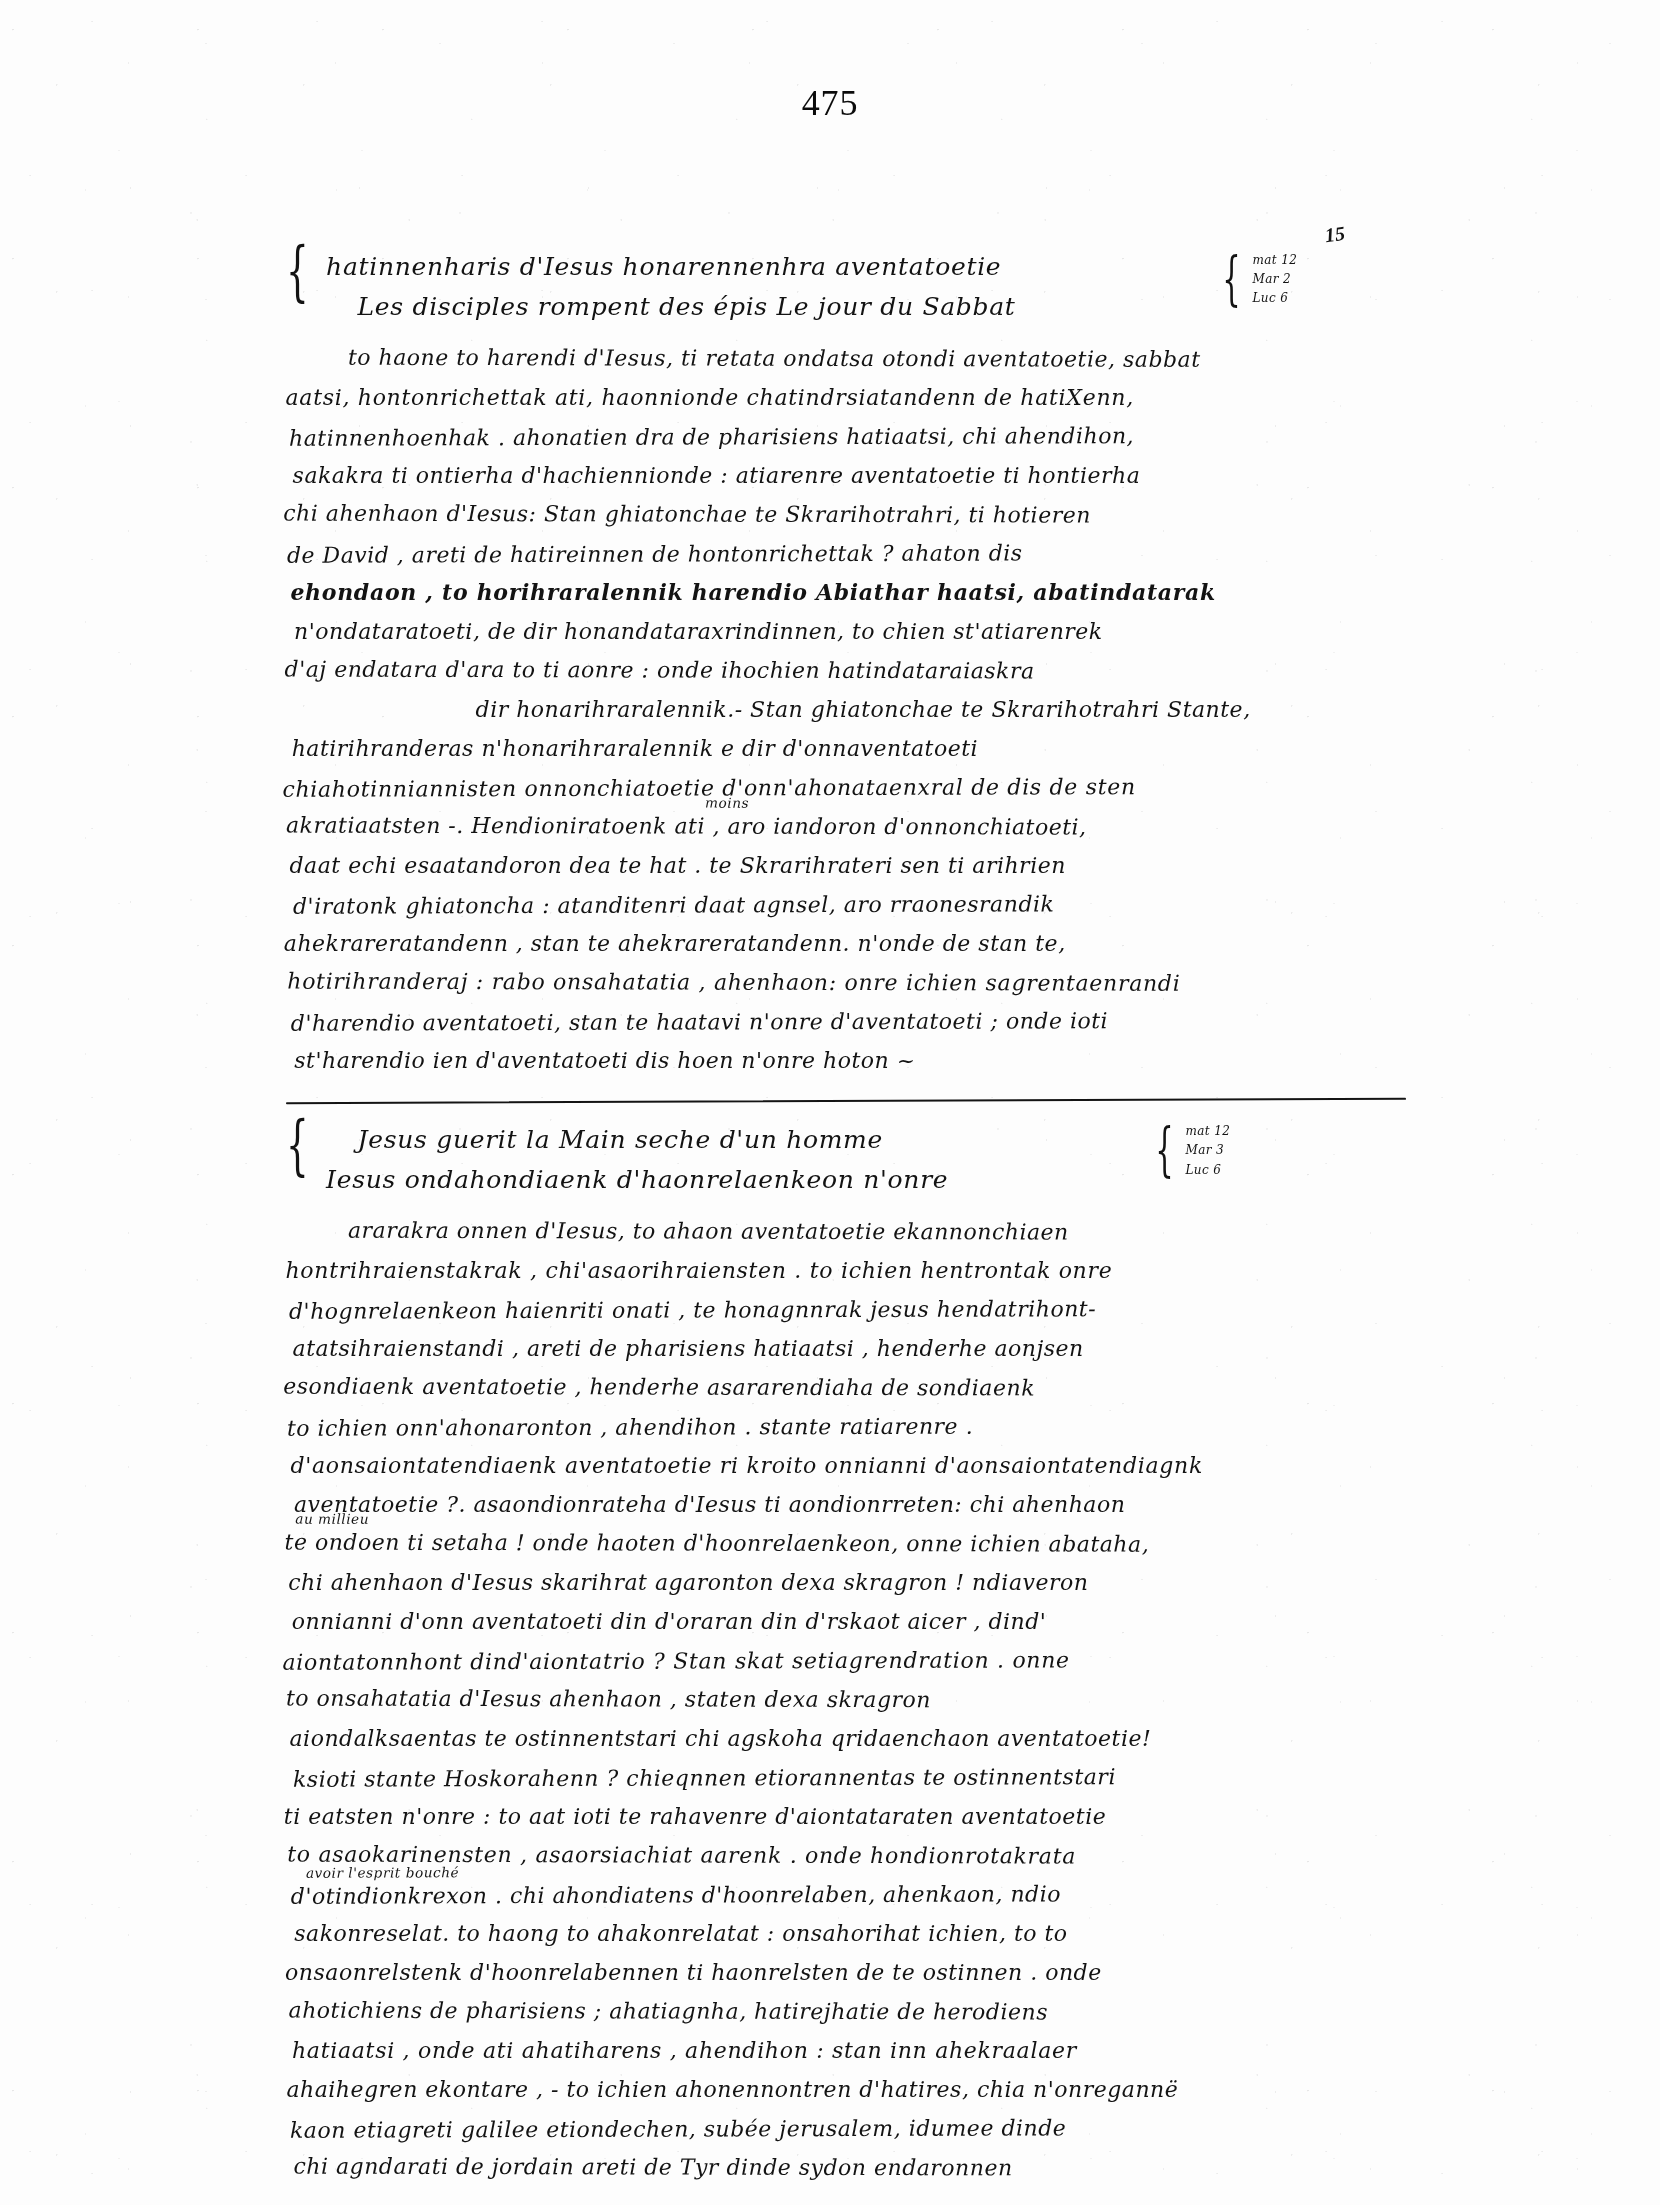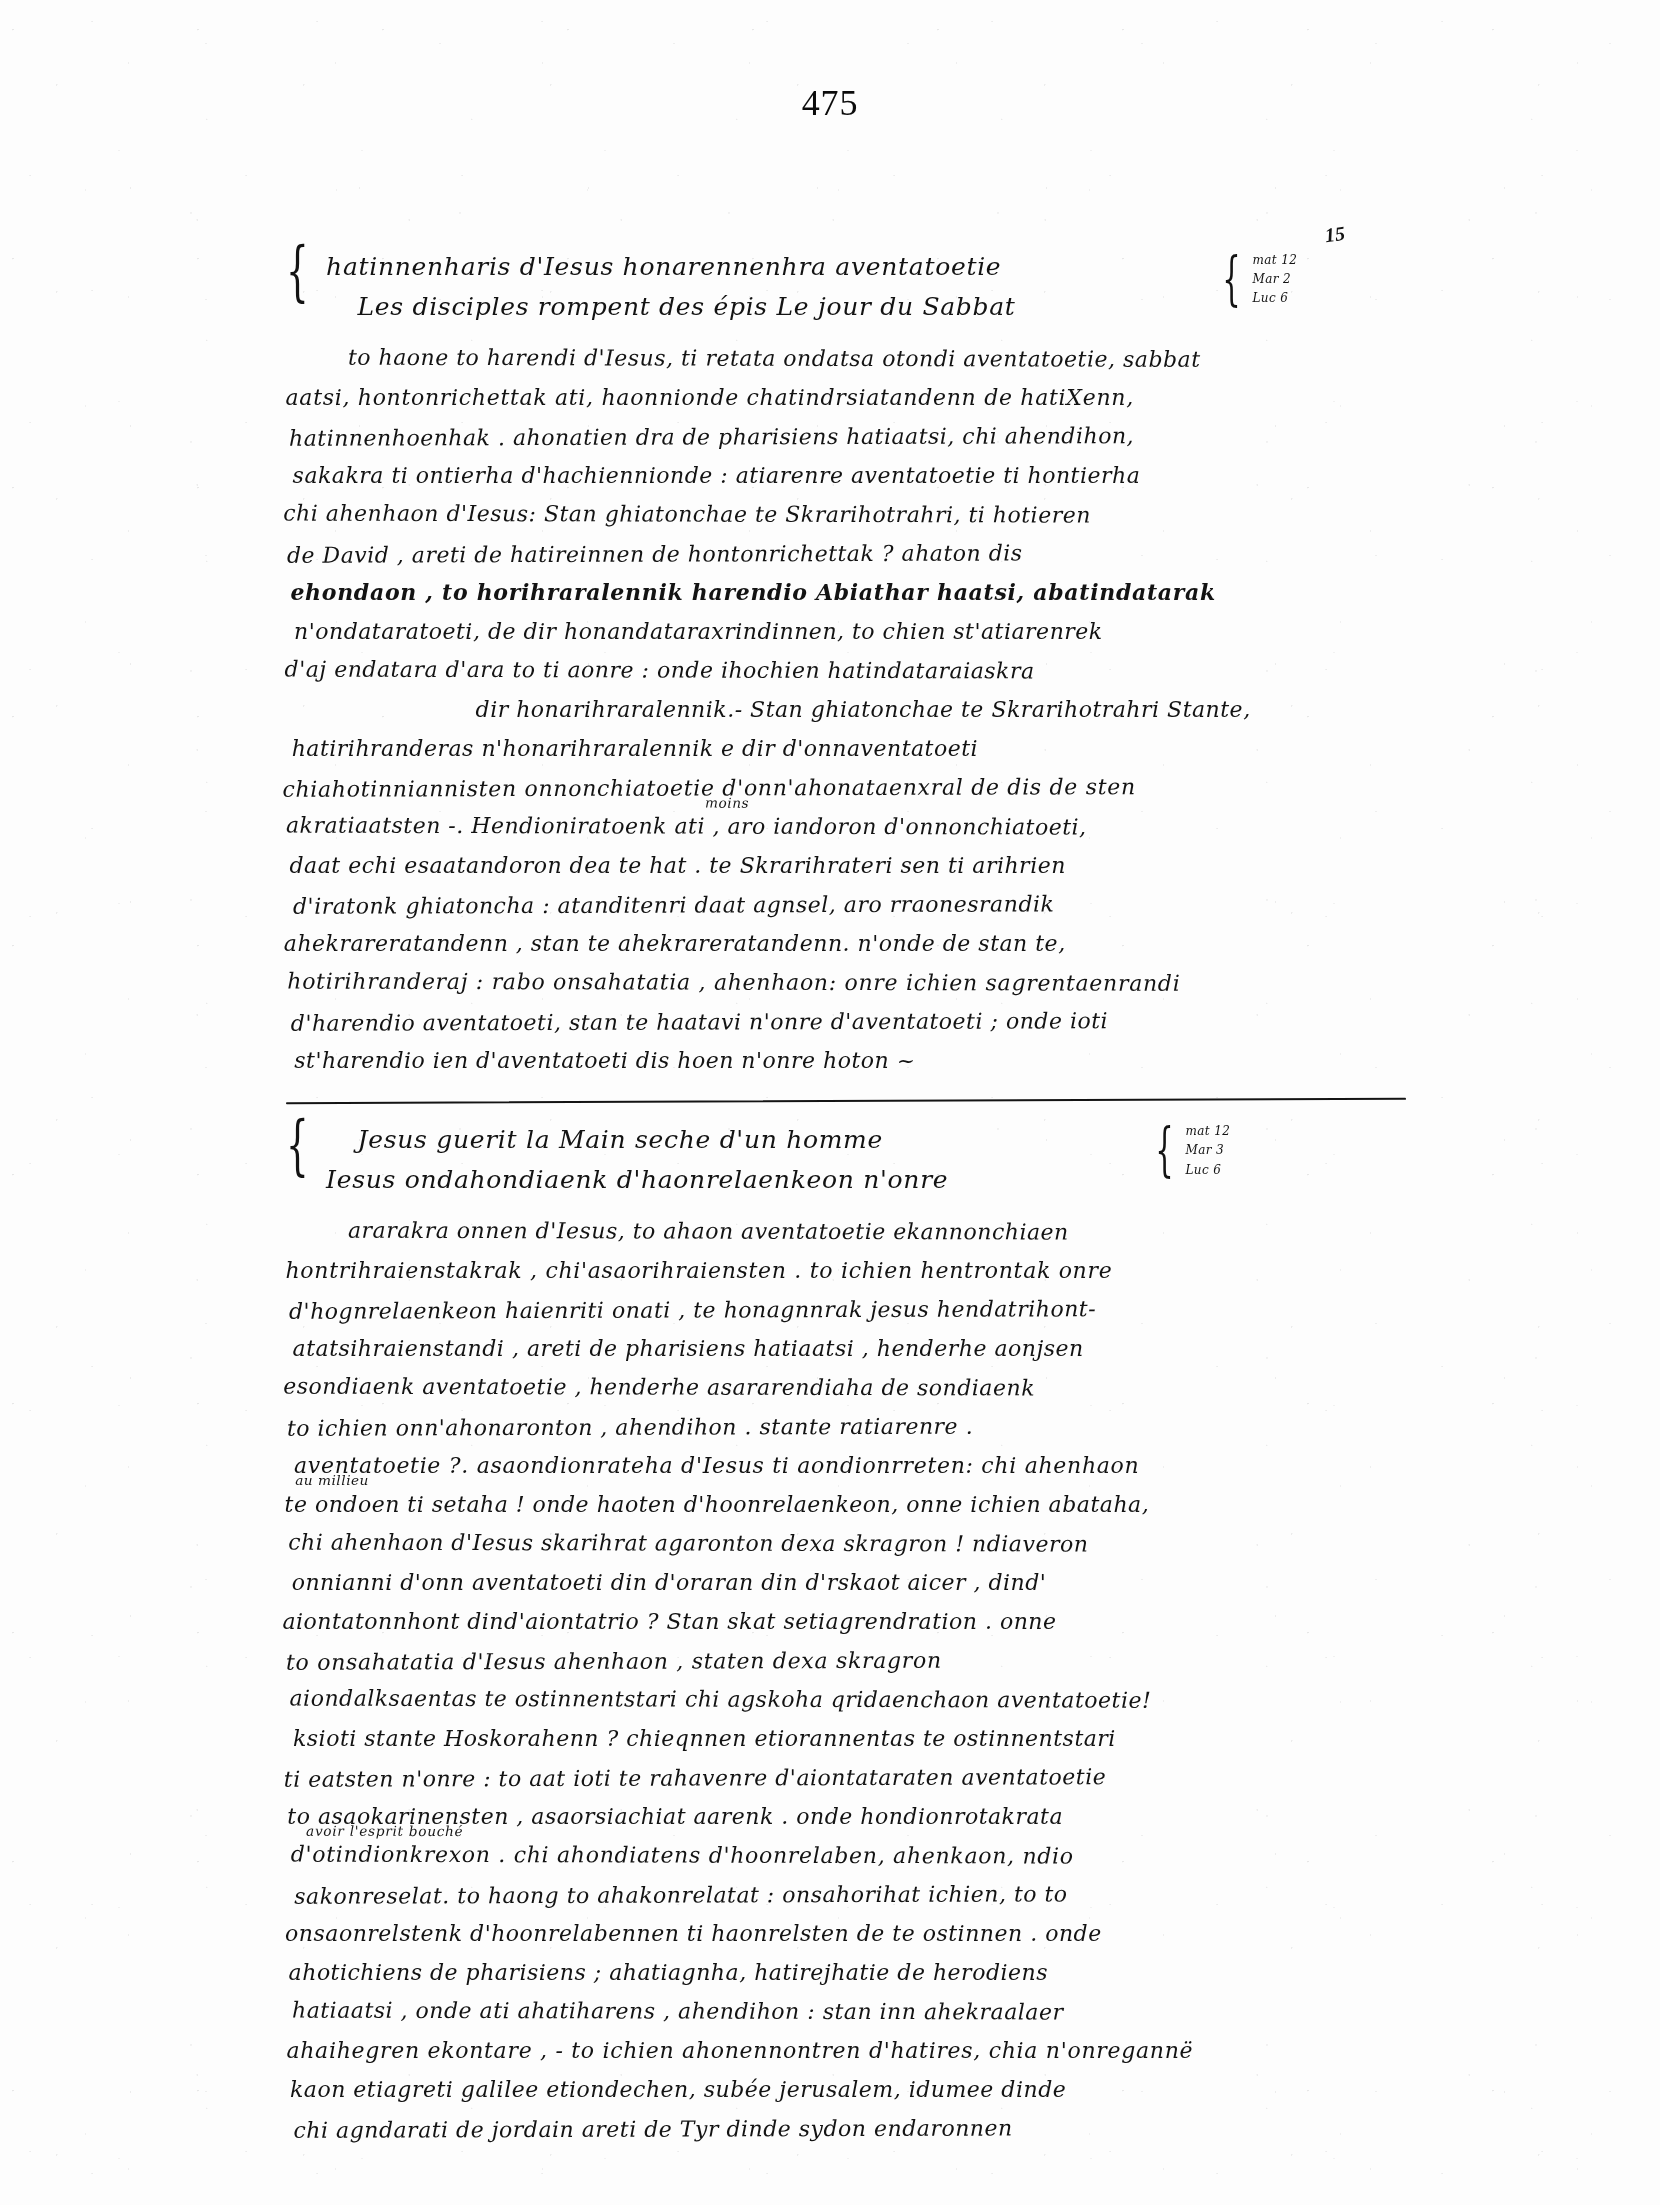--- a/index.html
+++ b/index.html
@@ -269,20 +269,21 @@
       </div>
     </div>
 
     <div class="body-block" id="body-1">
         <div class="hand ms-line" style="padding-left: 66px;">ararakra onnen d'Iesus, to ahaon aventatoetie ekannonchiaen</div>
         <div class="hand ms-line" style="padding-left: 3.5px;">hontrihraienstakrak , chi'asaorihraiensten . to ichien hentrontak onre</div>
         <div class="hand ms-line" style="padding-left: 7px;">d'hognrelaenkeon haienriti onati , te honagnnrak jesus hendatrihont-</div>
         <div class="hand ms-line" style="padding-left: 10.6px;">atatsihraienstandi , areti de pharisiens hatiaatsi , henderhe aonjsen</div>
         <div class="hand ms-line" style="padding-left: 1.3px;">esondiaenk aventatoetie , henderhe asararendiaha de sondiaenk</div>
         <div class="hand ms-line" style="padding-left: 4.9px;">to ichien onn'ahonaronton , ahendihon . stante ratiarenre .</div>
+        <div class="hand ms-line" style="padding-left: 8.4px;">d'aonsaiontatendiaenk aventatoetie ri kroito onnianni d'aonsaiontatendiagnk</div>
         <div class="hand ms-line" style="padding-left: 12px;">aventatoetie ?. asaondionrateha d'Iesus ti aondionrreten: chi ahenhaon</div>
         <div class="hand ms-line" style="padding-left: 2.6px;">te ondoen ti setaha ! onde haoten d'hoonrelaenkeon, onne ichien abataha,<span class="gloss" style="left: 13.2px; top: -11.5px;">au millieu</span></div>
         <div class="hand ms-line" style="padding-left: 6.2px;">chi ahenhaon d'Iesus skarihrat agaronton dexa skragron ! ndiaveron</div>
         <div class="hand ms-line" style="padding-left: 9.7px;">onnianni d'onn aventatoeti din d'oraran din d'rskaot aicer , dind'</div>
         <div class="hand ms-line" style="padding-left: 0.4px;">aiontatonnhont dind'aiontatrio ? Stan skat setiagrendration . onne</div>
         <div class="hand ms-line" style="padding-left: 4px;">to onsahatatia d'Iesus ahenhaon , staten dexa skragron</div>
         <div class="hand ms-line" style="padding-left: 7.5px;">aiondalksaentas te ostinnentstari chi agskoha qridaenchaon aventatoetie!</div>
         <div class="hand ms-line" style="padding-left: 11px;">ksioti stante Hoskorahenn ? chieqnnen etiorannentas te ostinnentstari</div>
         <div class="hand ms-line" style="padding-left: 1.8px;">ti eatsten n'onre : to aat ioti te rahavenre d'aiontataraten aventatoetie</div>
         <div class="hand ms-line" style="padding-left: 5.3px;">to asaokarinensten , asaorsiachiat aarenk . onde hondionrotakrata</div>

